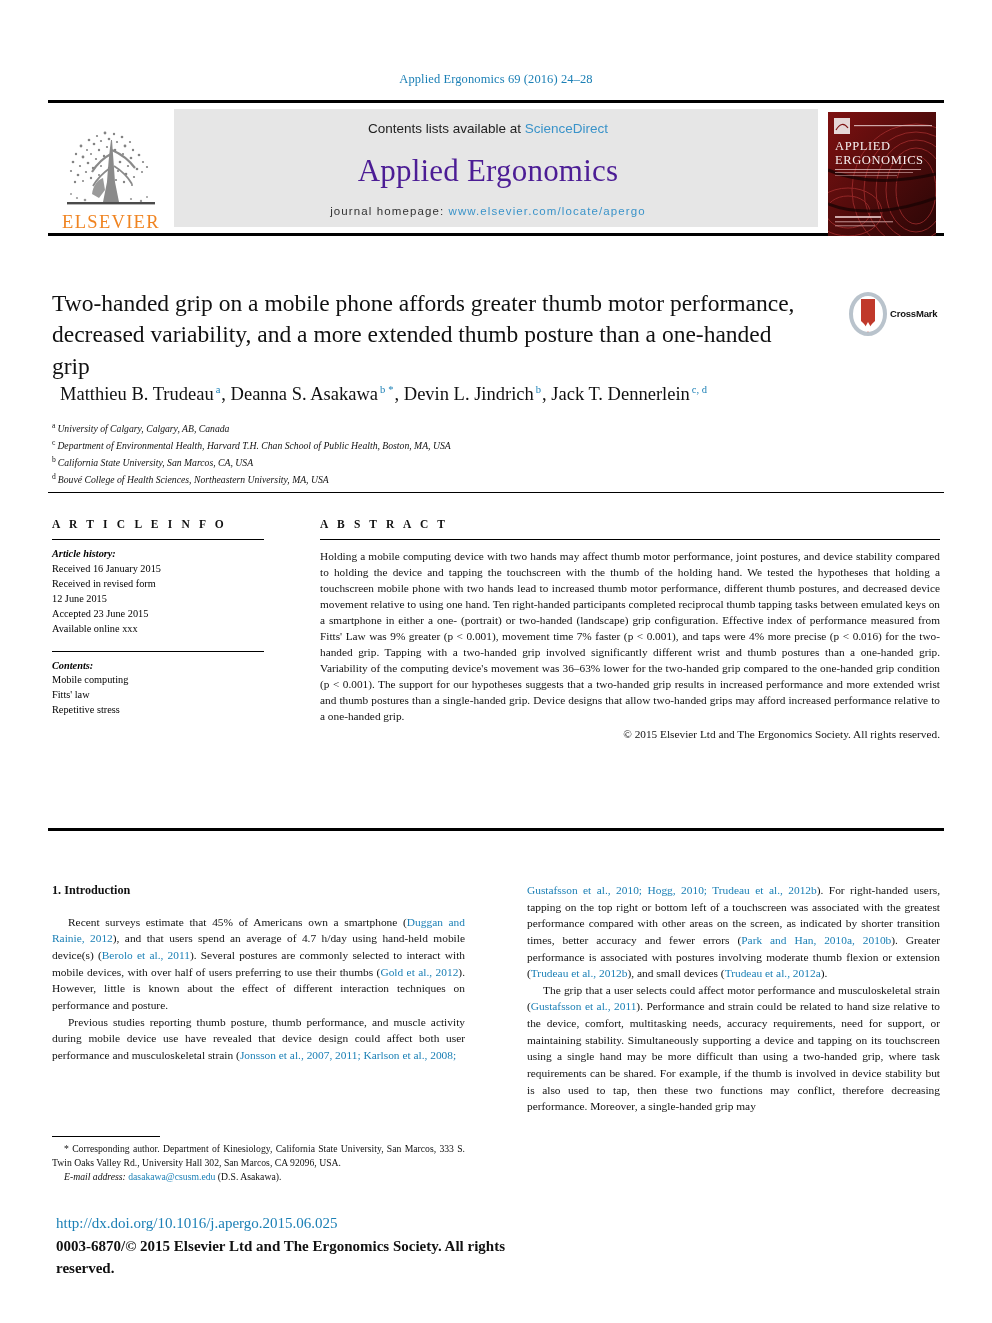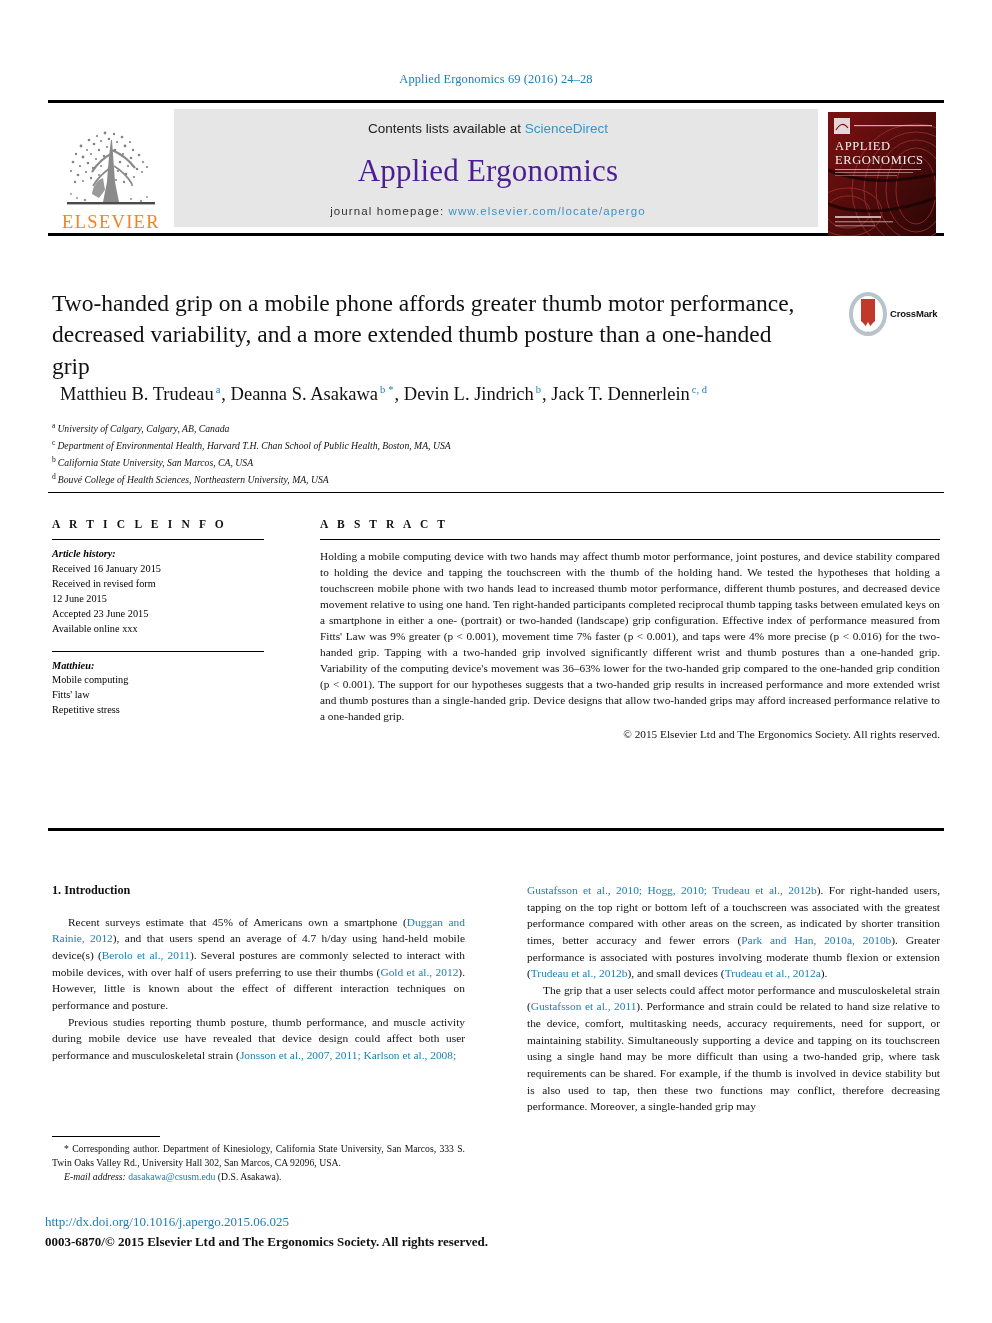--- a/index.html
+++ b/index.html
@@ -286,24 +286,24 @@
     border-top: 1.3px solid #000;
     width: 108px;
     margin-bottom: 5px;
   }
   .footnote .indent { text-indent: 12px; }
   .footnote i { font-style: italic; }
   .email-link { color: #1a7fb5; text-decoration: none; }
 
   .doi-block {
     position: absolute;
-    left: 45px;
+    left: 56px;
     top: 1212px;
     width: 500px;
-    font-size: 13px;
+    font-size: 15px;
     line-height: 1.5;
   }
   .doi-link { color: #1a7fb5; text-decoration: none; }
   .issn-line { font-weight: bold; color: #111; }
 </style>
 </head>
 <body>
 
 <div class="page">
 
@@ -476,21 +476,21 @@
   <div class="article-info">
     <div class="sec-head">A R T I C L E  I N F O</div>
     <div class="ai-rule"></div>
     <div class="ai-label">Article history:</div>
     <div class="ai-line">Received 16 January 2015</div>
     <div class="ai-line">Received in revised form</div>
     <div class="ai-line">12 June 2015</div>
     <div class="ai-line">Accepted 23 June 2015</div>
     <div class="ai-line">Available online xxx</div>
     <div class="ai-rule2"></div>
-    <div class="ai-label">Matthieu:</div>
+    <div class="ai-label">Contents:</div>
     <div class="ai-line">Mobile computing</div>
     <div class="ai-line">Fitts' law</div>
     <div class="ai-line">Repetitive stress</div>
   </div>
 
   <div class="abstract">
     <div class="sec-head">A B S T R A C T</div>
     <div class="abs-rule"></div>
     <div class="abs-body">Holding a mobile computing device with two hands may affect thumb motor performance, joint postures, and device stability compared to holding the device and tapping the touchscreen with the thumb of the holding hand. We tested the hypotheses that holding a touchscreen mobile phone with two hands lead to increased thumb motor performance, different thumb postures, and decreased device movement relative to using one hand. Ten right-handed participants completed reciprocal thumb tapping tasks between emulated keys on a smartphone in either a one- (portrait) or two-handed (landscape) grip configuration. Effective index of performance measured from Fitts' Law was 9% greater (p &lt; 0.001), movement time 7% faster (p &lt; 0.001), and taps were 4% more precise (p &lt; 0.016) for the two-handed grip. Tapping with a two-handed grip involved significantly different wrist and thumb postures than a one-handed grip. Variability of the computing device's movement was 36–63% lower for the two-handed grip compared to the one-handed grip condition (p &lt; 0.001). The support for our hypotheses suggests that a two-handed grip results in increased performance and more extended wrist and thumb postures than a single-handed grip. Device designs that allow two-handed grips may afford increased performance relative to a one-handed grip.</div>
     <div class="abs-copyright">© 2015 Elsevier Ltd and The Ergonomics Society. All rights reserved.</div>

